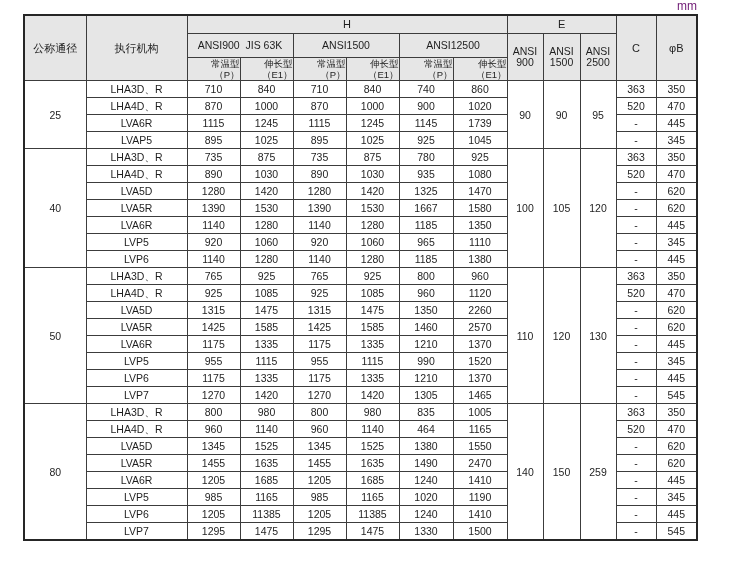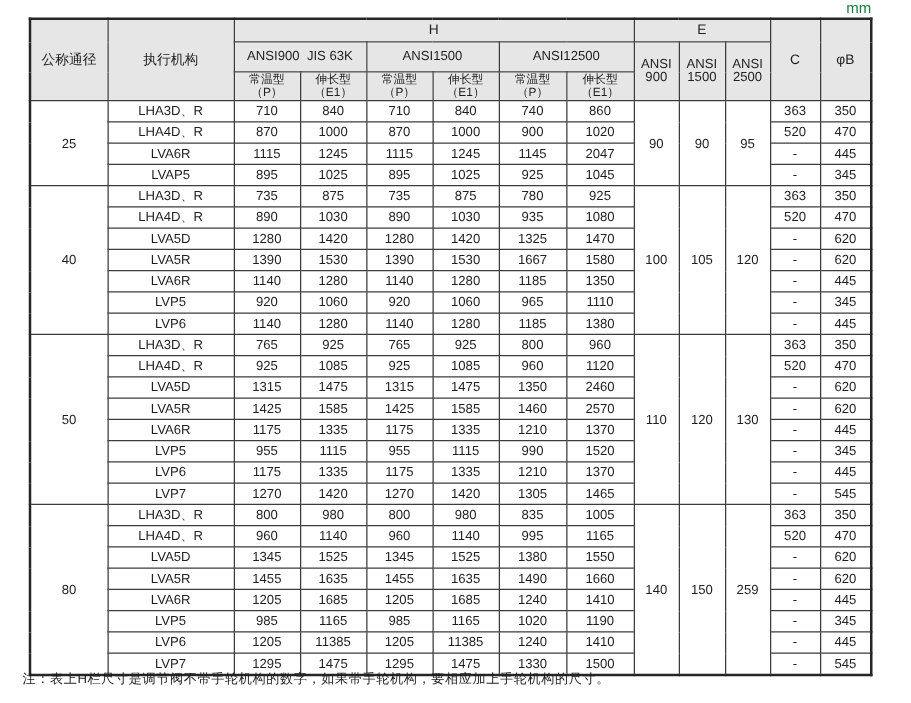--- a/index.html
+++ b/index.html
@@ -6,21 +6,21 @@
   .page{
     position:relative;
     width:729px;height:562px;
     background:#fff;
     font-family:"Liberation Sans","DejaVu Sans",sans-serif;
     color:#1e1e1e;
     overflow:hidden;
   }
   .unit-label{
     position:absolute;top:0px;right:32px;
-    font-size:12px;line-height:13px;color:#15803d;
+    font-size:12px;line-height:13px;color:#701a75;
   }
   table.spec{
     position:absolute;left:23px;top:14px;
     width:674px;
     border-collapse:collapse;
     table-layout:fixed;
     border:2px solid #262626;
   }
   table.spec th, table.spec td{
     border:1px solid #3c3c3c;
@@ -32,21 +32,21 @@
   thead th{
     background:#e6e6e6;
     font-weight:normal;
     font-size:10px;
     line-height:11px;
     white-space:pre-wrap;
     color:#1e1e1e;
   }
   thead tr.r1 th{height:17px;font-size:11px;}
   thead tr.r2 th{height:23px;font-size:10.5px;}
-  thead tr.r3 th{height:22px;font-size:9.5px;}
+  thead tr.r3 th{height:22px;font-size:9.5px;text-align:right;}
   th.big{font-size:11px;}
   tbody td{
     font-size:10.5px;
     height:16px;
     line-height:12px;
     background:#fff;
     white-space:nowrap;
   }
   .footnote{
     position:absolute;left:18px;top:537px;
@@ -139,21 +139,21 @@
           <td>520</td>
           <td>470</td>
         </tr>
         <tr>
           <td>LVA6R</td>
           <td>1115</td>
           <td>1245</td>
           <td>1115</td>
           <td>1245</td>
           <td>1145</td>
-          <td>2047</td>
+          <td>1739</td>
           <td>-</td>
           <td>445</td>
         </tr>
         <tr>
           <td>LVAP5</td>
           <td>895</td>
           <td>1025</td>
           <td>895</td>
           <td>1025</td>
           <td>925</td>
@@ -268,21 +268,21 @@
           <td>520</td>
           <td>470</td>
         </tr>
         <tr>
           <td>LVA5D</td>
           <td>1315</td>
           <td>1475</td>
           <td>1315</td>
           <td>1475</td>
           <td>1350</td>
-          <td>2460</td>
+          <td>2260</td>
           <td>-</td>
           <td>620</td>
         </tr>
         <tr>
           <td>LVA5R</td>
           <td>1425</td>
           <td>1585</td>
           <td>1425</td>
           <td>1585</td>
           <td>1460</td>
@@ -348,21 +348,21 @@
           <td rowspan="8">259</td>
           <td>363</td>
           <td>350</td>
         </tr>
         <tr>
           <td>LHA4D、R</td>
           <td>960</td>
           <td>1140</td>
           <td>960</td>
           <td>1140</td>
-          <td>995</td>
+          <td>464</td>
           <td>1165</td>
           <td>520</td>
           <td>470</td>
         </tr>
         <tr>
           <td>LVA5D</td>
           <td>1345</td>
           <td>1525</td>
           <td>1345</td>
           <td>1525</td>
@@ -371,21 +371,21 @@
           <td>-</td>
           <td>620</td>
         </tr>
         <tr>
           <td>LVA5R</td>
           <td>1455</td>
           <td>1635</td>
           <td>1455</td>
           <td>1635</td>
           <td>1490</td>
-          <td>1660</td>
+          <td>2470</td>
           <td>-</td>
           <td>620</td>
         </tr>
         <tr>
           <td>LVA6R</td>
           <td>1205</td>
           <td>1685</td>
           <td>1205</td>
           <td>1685</td>
           <td>1240</td>
@@ -422,15 +422,14 @@
           <td>1295</td>
           <td>1475</td>
           <td>1330</td>
           <td>1500</td>
           <td>-</td>
           <td>545</td>
         </tr>
       </tbody>
   </table>
 
-  <div class="footnote">注：表上H栏尺寸是调节阀不带手轮机构的数字，如果带手轮机构，要相应加上手轮机构的尺寸。</div>
 
 </div>
 
 </body></html>

